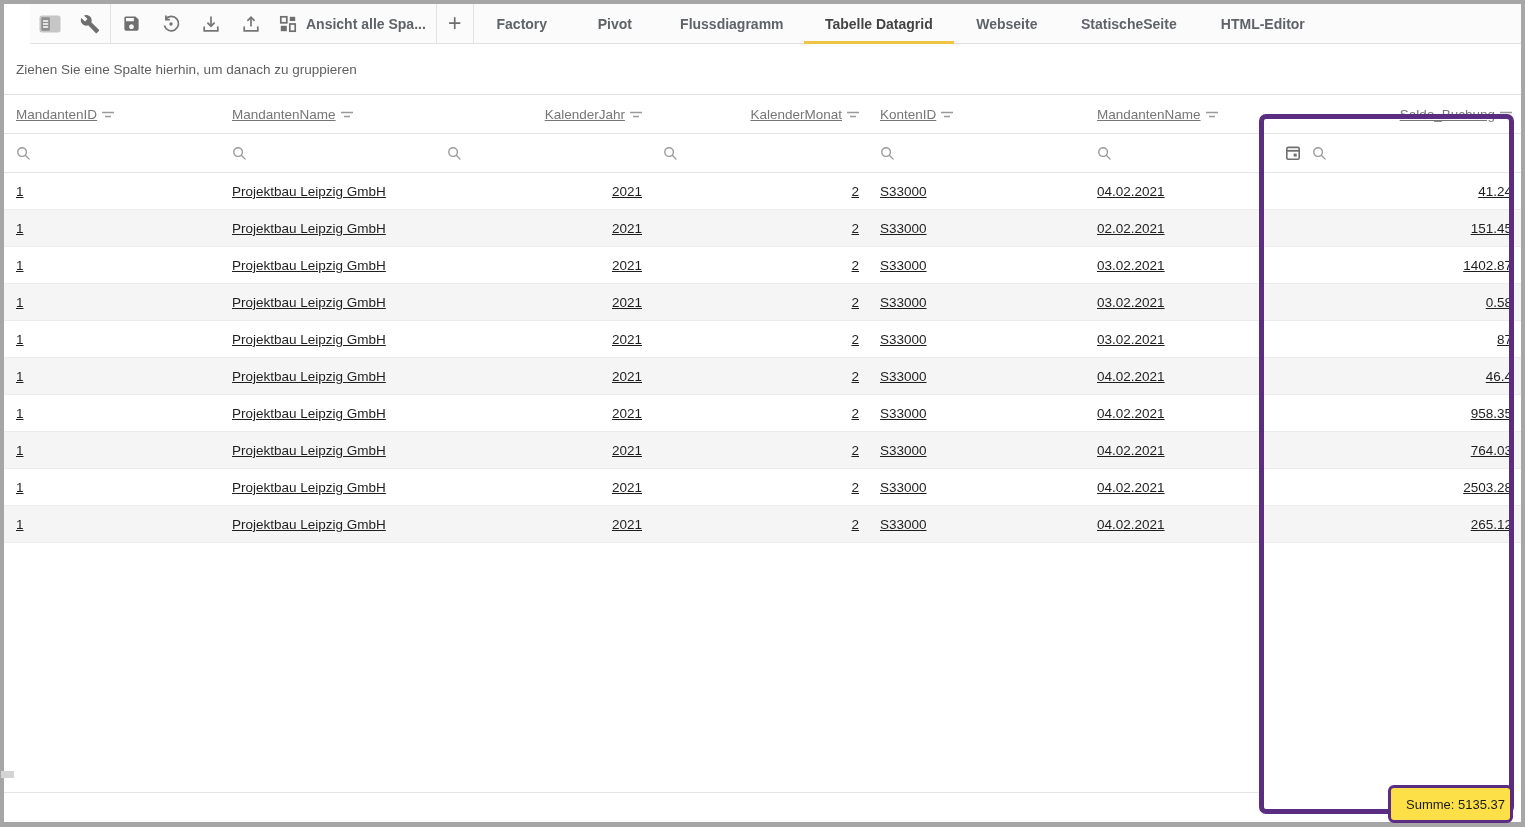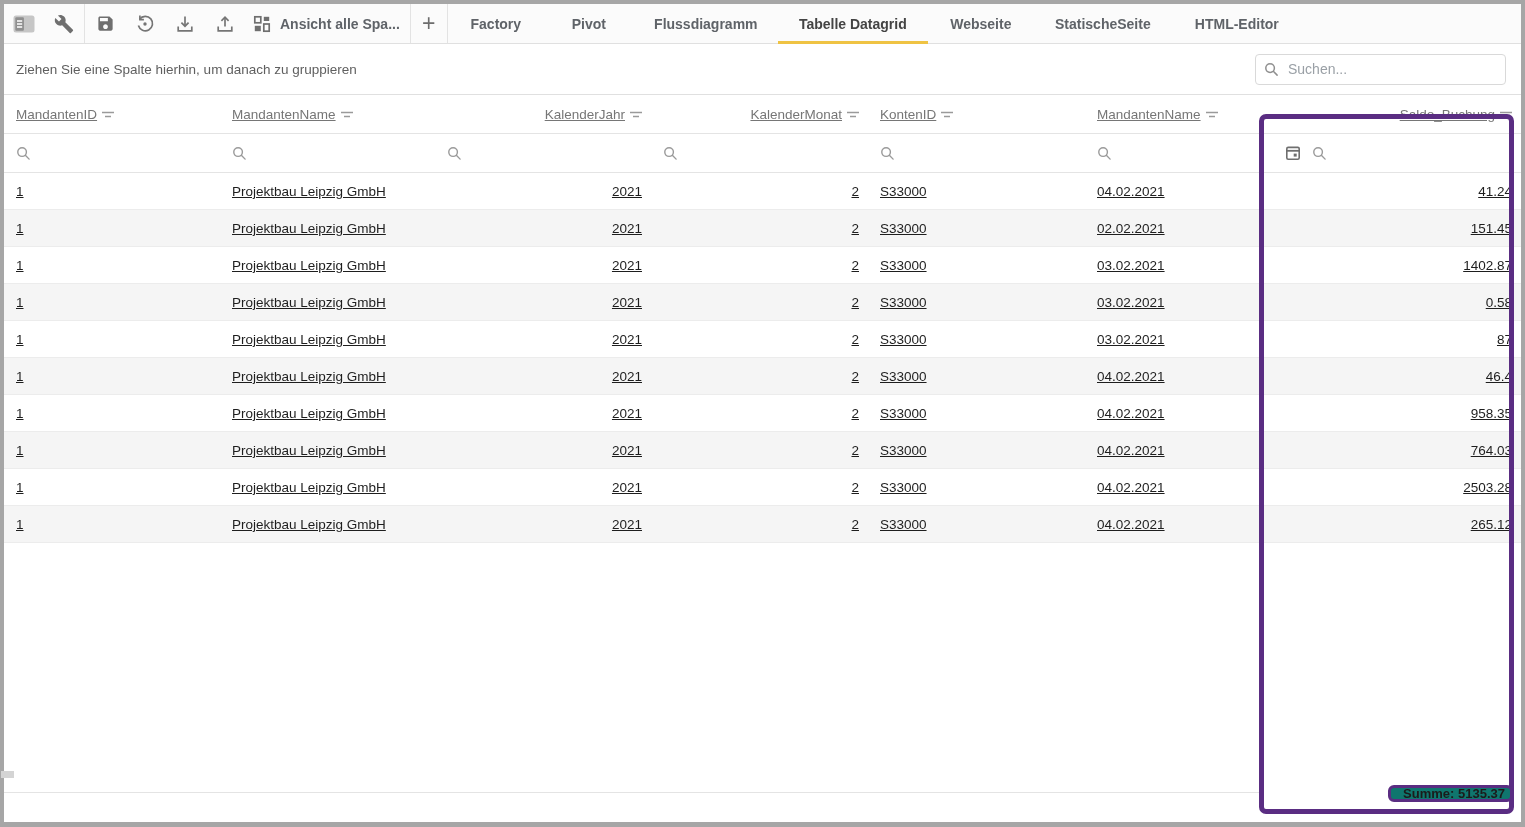--- a/index.html
+++ b/index.html
@@ -9,21 +9,21 @@
     font-family:"Liberation Sans", sans-serif;
     -webkit-font-smoothing:antialiased;
   }
   .app{
     position:absolute;left:4px;top:4px;right:4px;bottom:5px;
     background:#fff;display:flex;flex-direction:column;overflow:hidden;
   }
   
   .toolbar{
     height:39px;flex:0 0 39px;background:#fbfbfb;border-bottom:1px solid #e0e0e0;
-    display:flex;align-items:stretch;
+    display:flex;align-items:stretch;margin-left:26px;
   }
   .tbtn{
     width:40px;display:flex;align-items:center;justify-content:center;cursor:pointer;
   }
   .tsep{width:1px;background:#e3e3e3;margin:0;}
   .view-all{
     display:flex;align-items:center;padding:0 10px 0 8px;cursor:pointer;
     color:#5f6368;font-size:14px;font-weight:bold;white-space:nowrap;
   }
   .view-all .lbl{margin-left:9px;}
@@ -89,24 +89,24 @@
   .gfooter{height:30px;flex:0 0 30px;position:relative;background:#fff;}
   .gfooter::before{
     content:"";position:absolute;top:0;left:0;right:258px;height:1px;background:#e4e4e4;
   }
   
   .col-highlight{
     position:absolute;left:1259px;top:114px;width:255px;height:700px;box-sizing:border-box;
     border:5px solid var(--purple);border-radius:7px;pointer-events:none;z-index:5;
   }
   .summe-box{
-    position:absolute;left:1388px;top:785px;width:125px;height:17px;box-sizing:border-box;
-    background:#0f766e;border:3px solid var(--purple);border-radius:6px;z-index:6;
+    position:absolute;left:1388px;top:785px;width:125px;height:38px;box-sizing:border-box;
+    background:#fde047;border:3px solid var(--purple);border-radius:6px;z-index:6;
     display:flex;align-items:center;justify-content:flex-end;padding-right:5px;
-    font-size:13px;font-weight:bold;color:#1b1b1b;white-space:nowrap;
+    font-size:13px;font-weight:normal;color:#1b1b1b;white-space:nowrap;
   }
   .hscroll-stub{
     position:absolute;left:1px;top:771px;width:13px;height:7px;background:#d4d4d4;z-index:4;
   }
   svg{display:block;}
 </style>
 </head>
 <body style="--purple: #5a2d82; --yellow: #efc343;">
 
 <div class="app">
@@ -185,29 +185,20 @@
       <div class="tab active" style="width:150px">Tabelle Datagrid</div>
       <div class="tab" style="width:106px">Webseite</div>
       <div class="tab" style="width:138px">StatischeSeite</div>
       <div class="tab" style="width:130px">HTML-Editor</div>
     </div>
   </div>
 
 
   <div class="groupbar">
     <span>Ziehen Sie eine Spalte hierhin, um danach zu gruppieren</span>
-    <div class="searchbox">
-      <span>
-        <svg width="15" height="15" viewBox="0 0 16 16" fill="none" stroke="#8f8f8f" stroke-width="1.6">
-          <circle cx="6.5" cy="6.5" r="4.6"></circle>
-            <path d="M10.2 10.2 14 14" stroke-linecap="round"></path>
-        </svg>
-      </span>
-      <input type="text" placeholder="Suchen..." style="">
-    </div>
   </div>
 
   <div class="grid">
 
     <div class="grow ghead">
       <div class="gcell">
           <span class="hlabel">MandantenID</span>
           <span class="ficon">
             <svg width="14" height="11" viewBox="0 0 14 11">
               <path d="M1 3.5h12M4 7.5h6" stroke="#9a9a9a" stroke-width="1.4"></path>

